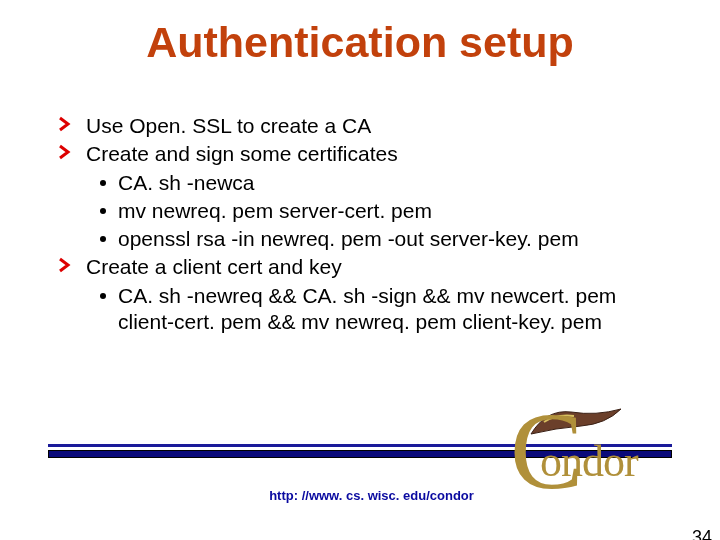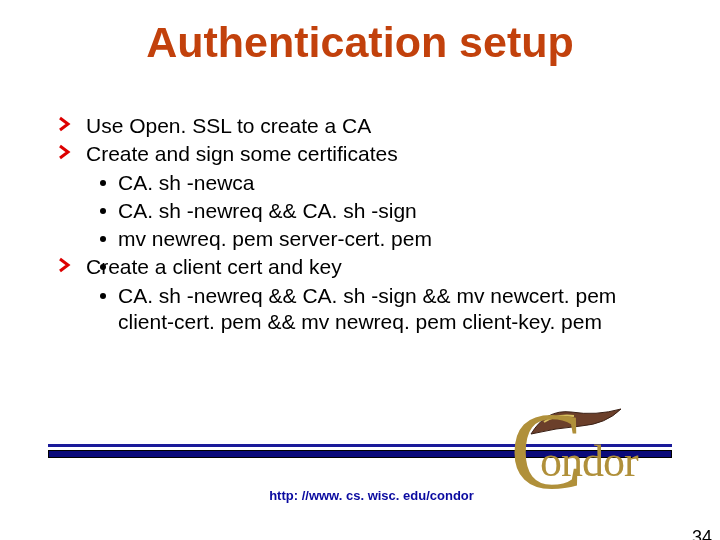--- a/index.html
+++ b/index.html
@@ -161,28 +161,25 @@
       </span>
       <span>Create and sign some certificates</span>
     </div>
     <div class="sub">
       <span class="dot"></span>
       <span>CA. sh -newca</span>
     </div>
 
     <div class="sub">
       <span class="dot"></span>
-      <span>CA. sh -newreq &amp;&amp; CA. sh -sign</span>
-    </div>
-    <div class="sub">
-      <span class="dot"></span>
       <span>mv newreq. pem server-cert. pem</span>
     </div>
     <div class="sub">
       <span class="dot"></span>
+      <span>openssl rsa -in newreq. pem -out server-key. pem</span>
     </div>
 
     <div class="li">
       <span class="chev">
         <svg viewBox="0 0 14 16">
             <polyline points="2,2 10,8 2,14" fill="none" stroke="#d00" stroke-width="3"></polyline>
           </svg>
       </span>
       <span>Create a client cert and key</span>
     </div>

